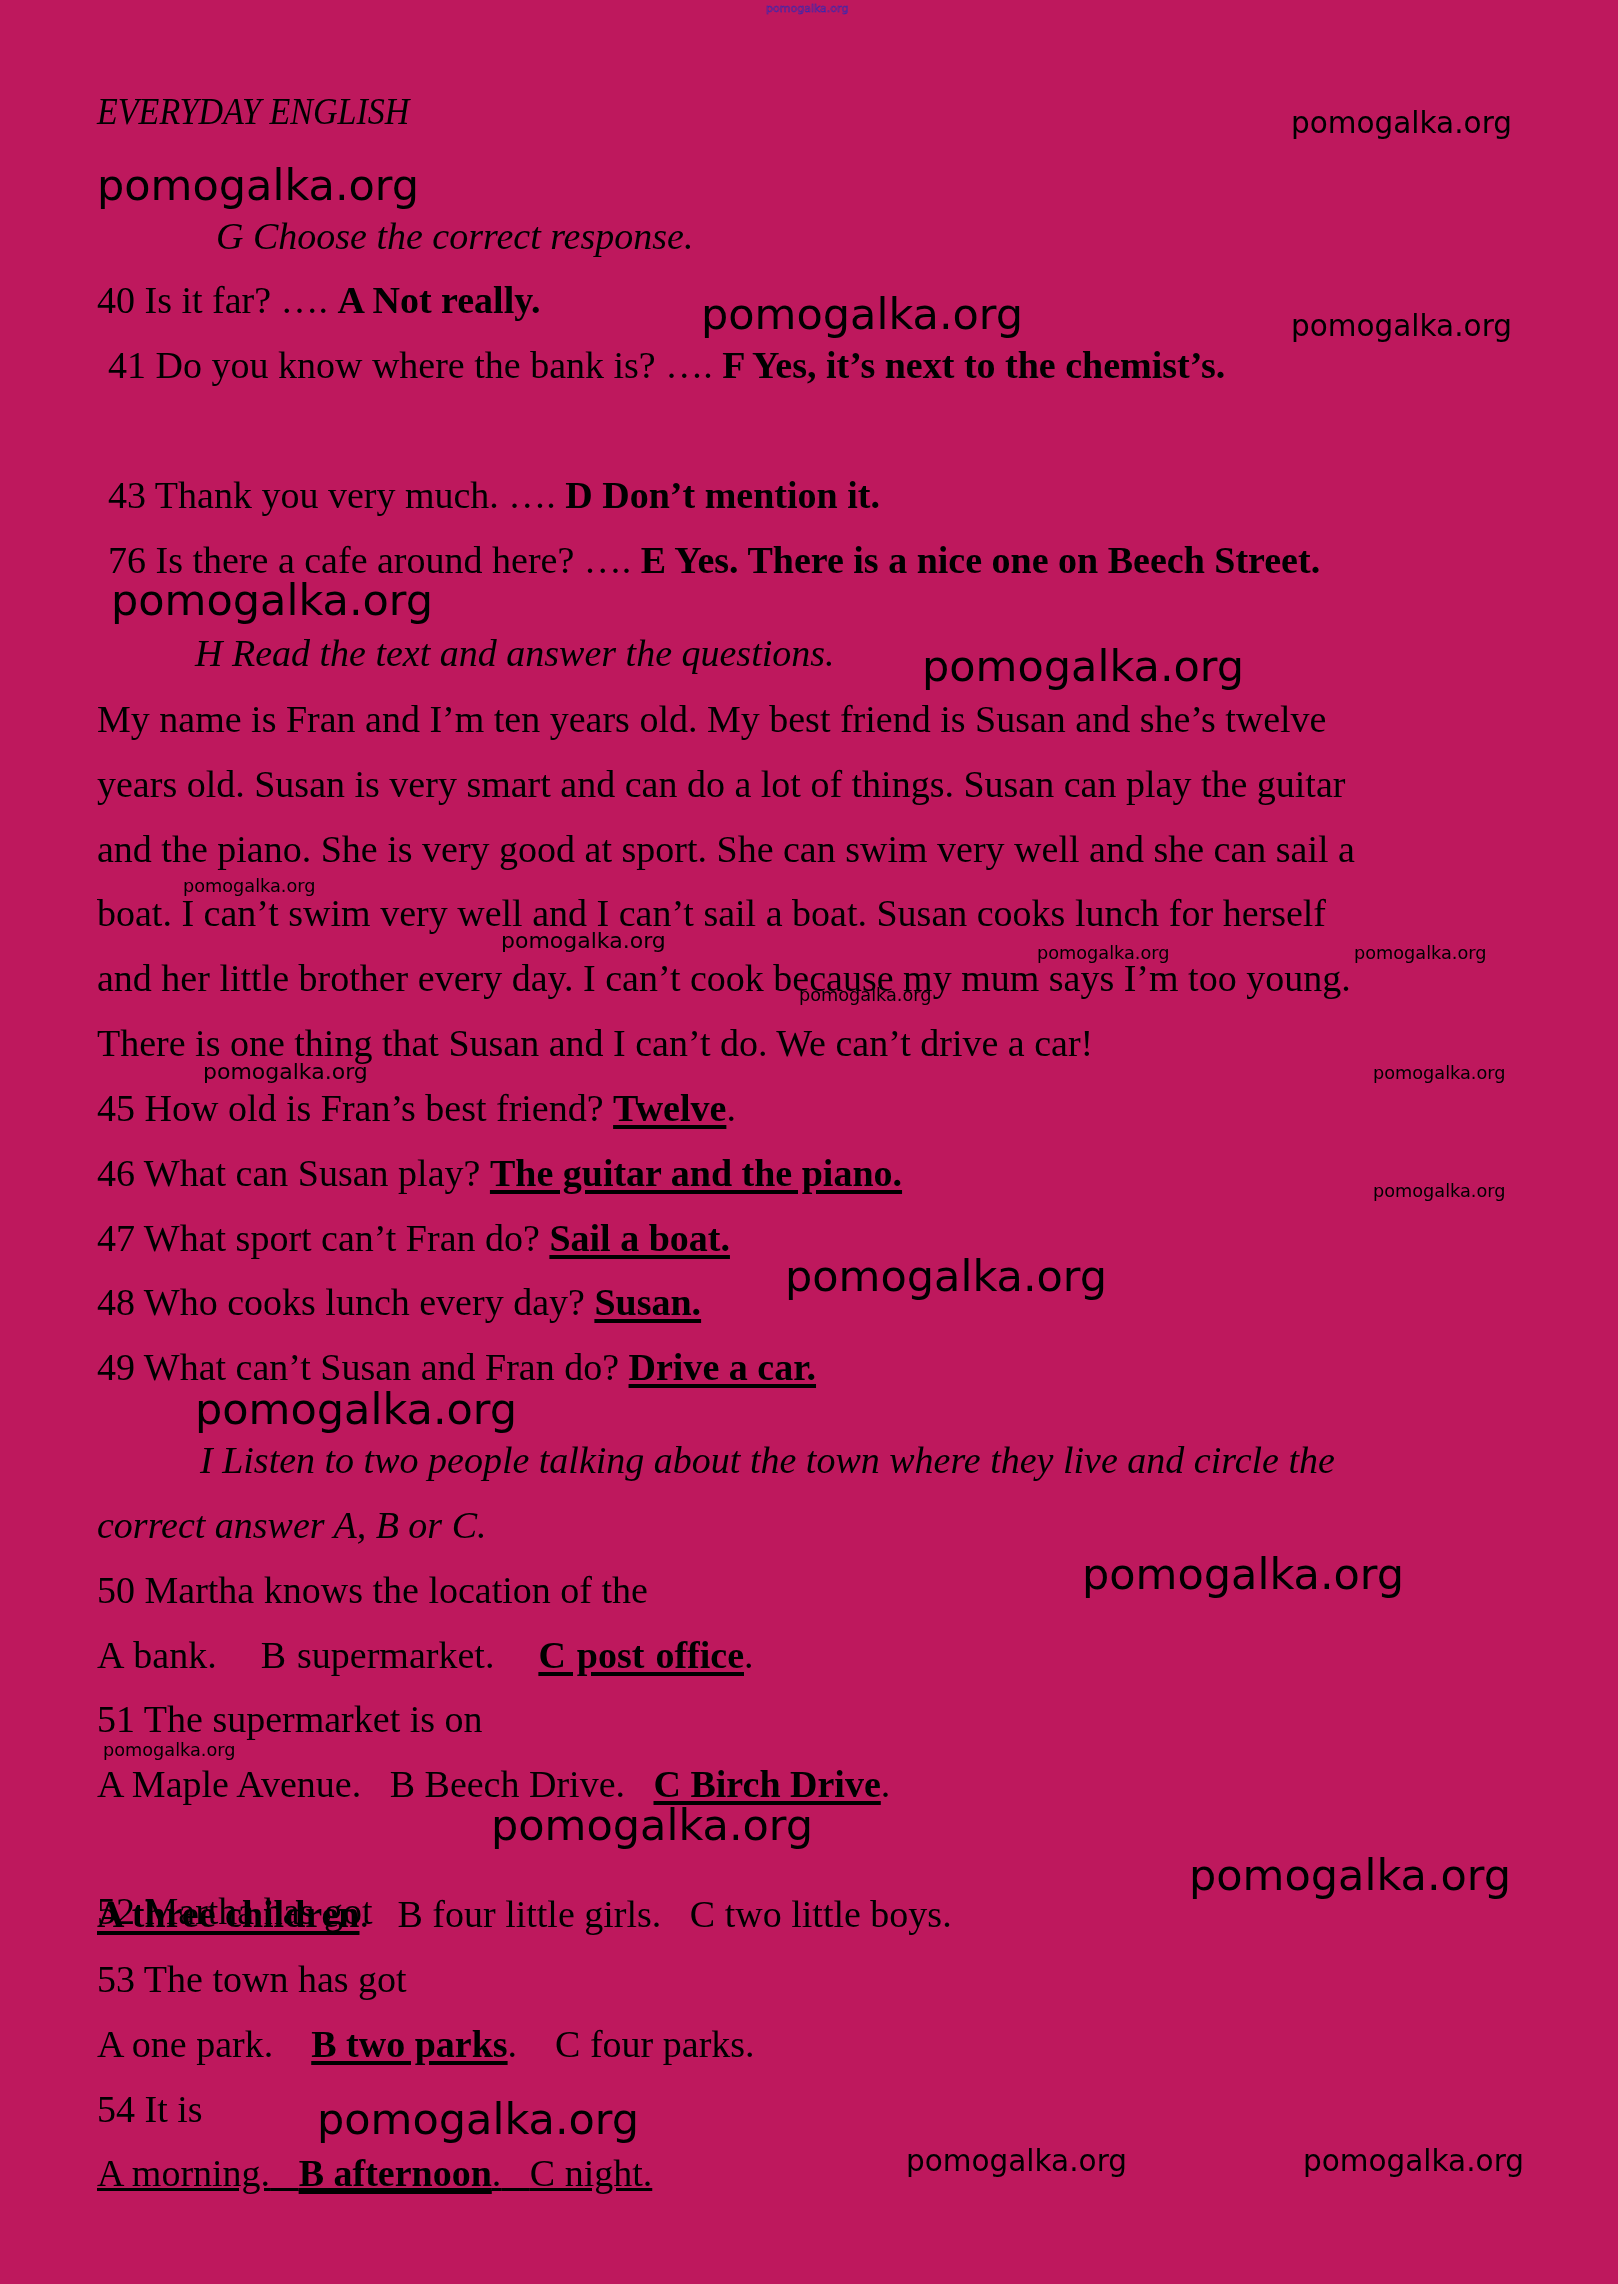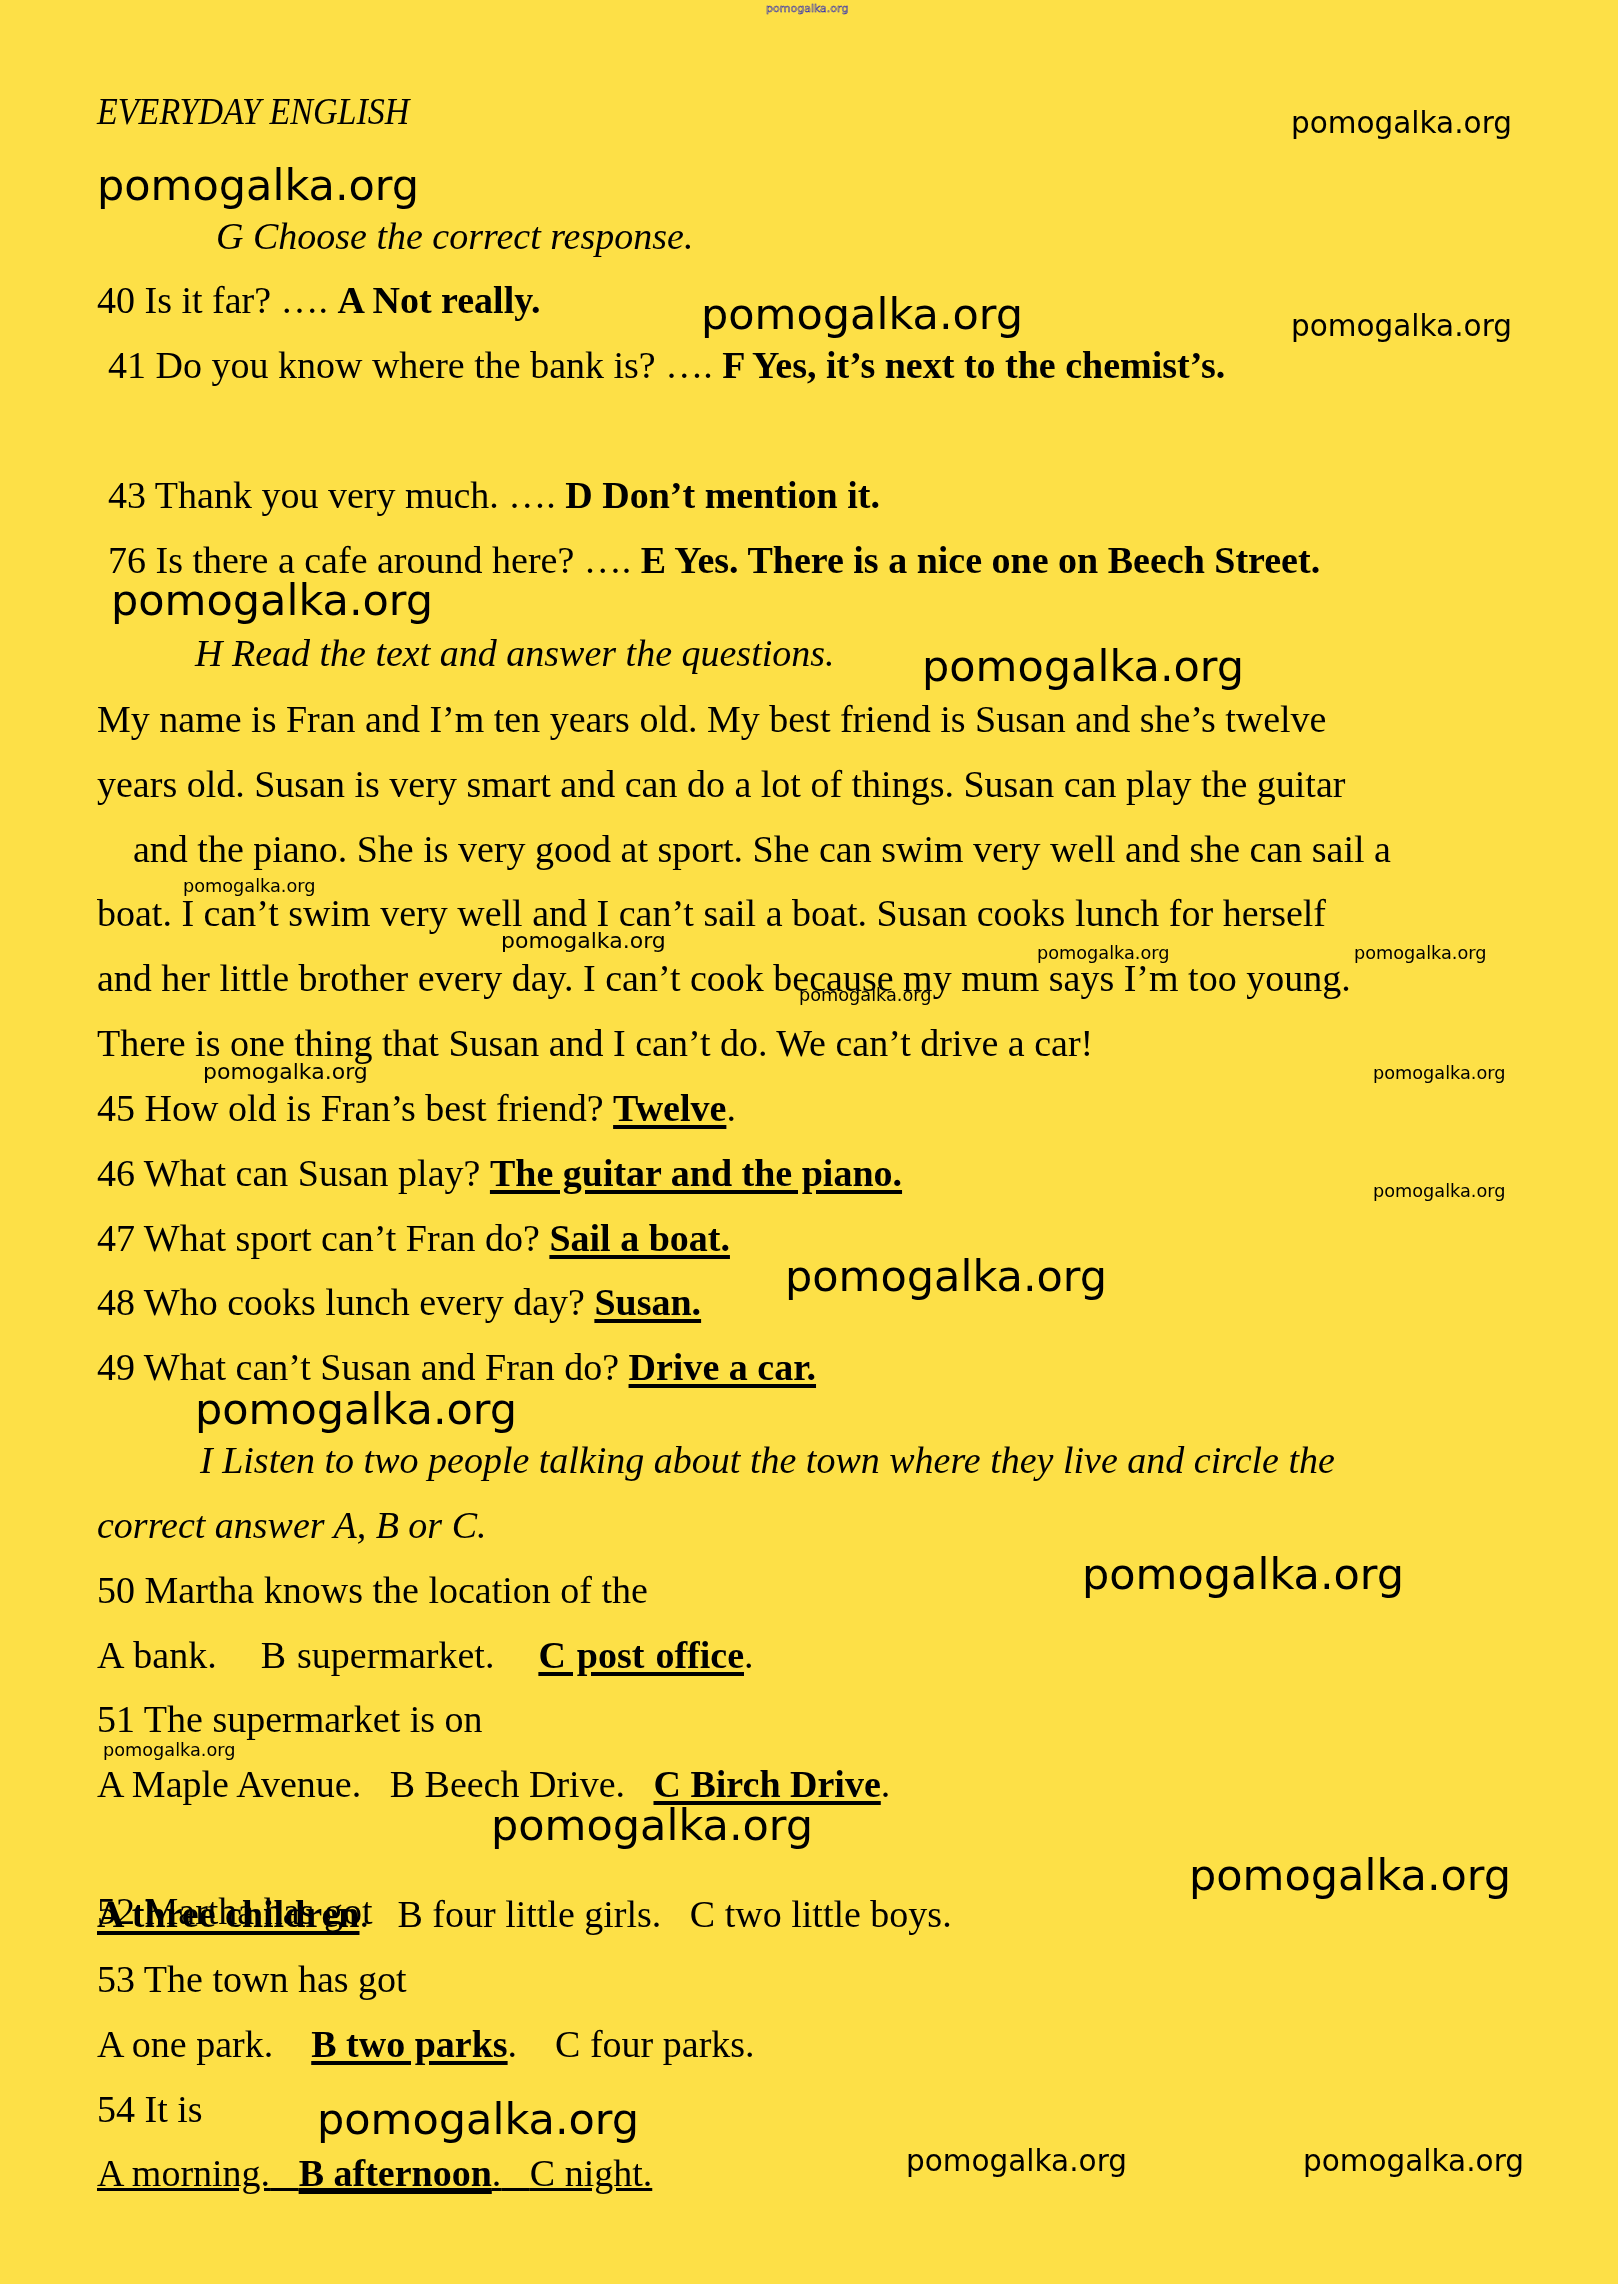--- a/index.html
+++ b/index.html
@@ -1,17 +1,17 @@
 <!DOCTYPE html>
 <html style="font-size:11.8px"><head>
 <meta charset="utf-8">
 <style>
   html, body { margin: 0; padding: 0; background: #ffffff; }
   body { width: 1619px; height: 2284px; position: relative; overflow: hidden; }
-  .page { position: absolute; left: 0; top: 0; width: 1619px; height: 2284px; background: #fde047; }
+  .page { position: absolute; left: 0; top: 0; width: 1619px; height: 2284px; background: #be185d; }
   .t {
     position: absolute;
     font-family: "Liberation Serif", "DejaVu Serif", serif;
     font-size: 38px;
     color: #000;
     white-space: nowrap;
     line-height: 1;
     transform-origin: left top;
   }
   .it { font-style: italic; }
@@ -85,21 +85,21 @@
   </div>
   <div class="t" style="left:108px; top:541px;">
     <span>76 Is there a cafe around here? ….</span>
     <span class="b">E Yes. There is a nice one on Beech Street.</span>
   </div>
 
   <div class="t it" style="left:195px; top:634px;">H Read the text and answer the questions.</div>
 
   <div class="t" style="left:97px; top:700px;">My name is Fran and I’m ten years old. My best friend is Susan and she’s twelve</div>
   <div class="t" style="left:97px; top:765px;">years old. Susan is very smart and can do a lot of things. Susan can play the guitar</div>
-  <div class="t" style="left:97px; top:830px;margin-left:36px;">and the piano. She is very good at sport. She can swim very well and she can sail a</div>
+  <div class="t" style="left:97px; top:830px;">and the piano. She is very good at sport. She can swim very well and she can sail a</div>
   <div class="t" style="left:97px; top:959px;">and her little brother every day. I can’t cook because my mum says I’m too young.</div>
   <div class="t" style="left:97px; top:894px;">boat. I can’t swim very well and I can’t sail a boat. Susan cooks lunch for herself</div>
   <div class="t" style="left:97px; top:1024px;">There is one thing that Susan and I can’t do. We can’t drive a car!</div>
 
   <div class="t" style="left:97px; top:1089px;">
     <span>45 How old is Fran’s best friend?</span>
     <span class="b u">Twelve</span><span>.</span>
   </div>
   <div class="t" style="left:97px; top:1154px;">
     <span>46 What can Susan play?</span>

